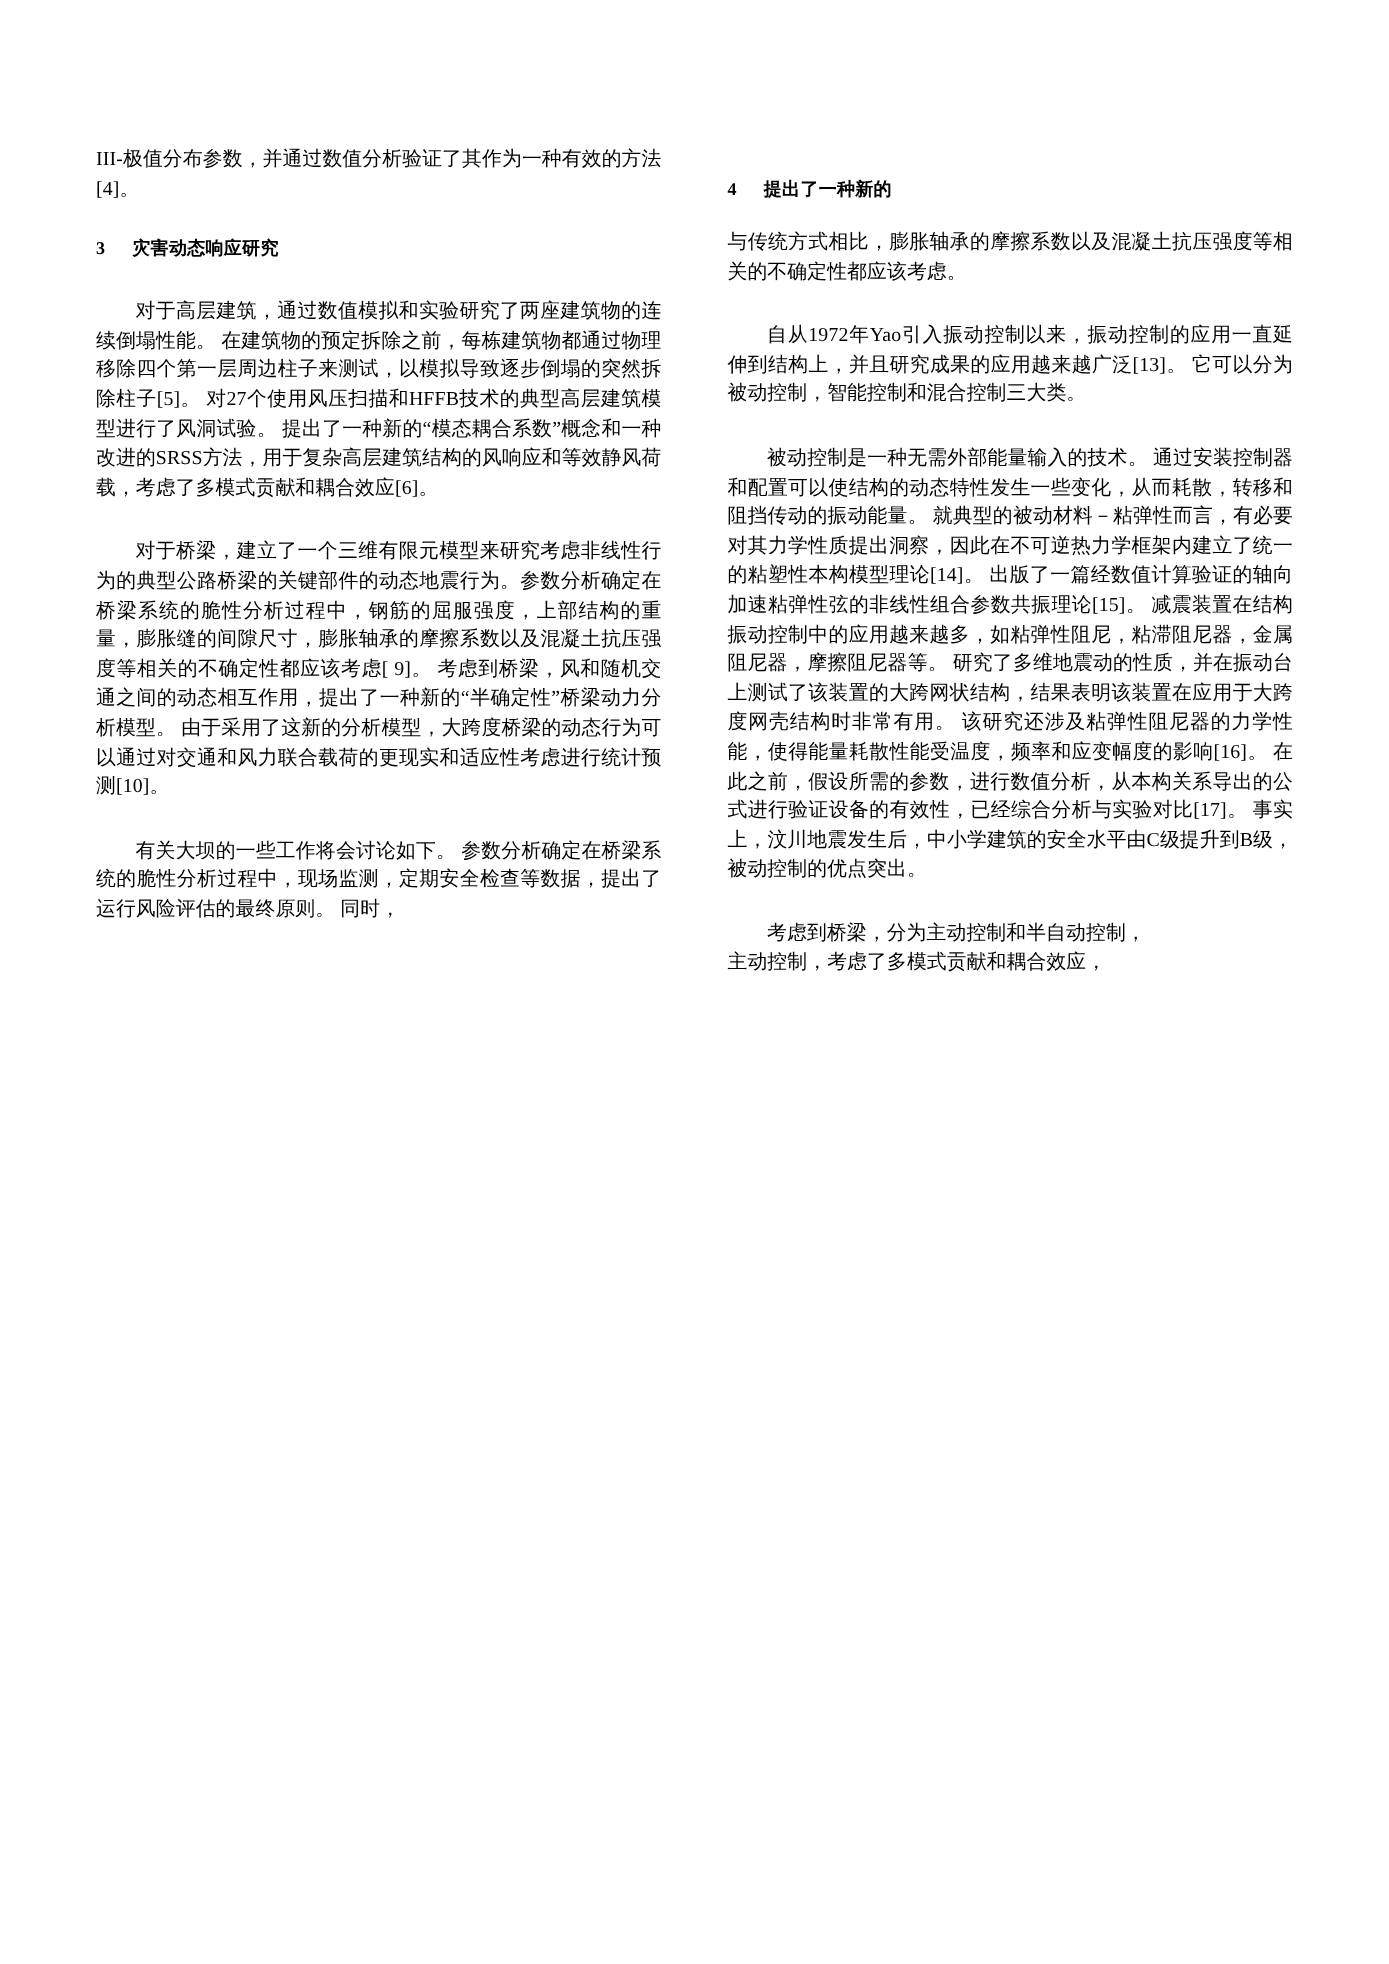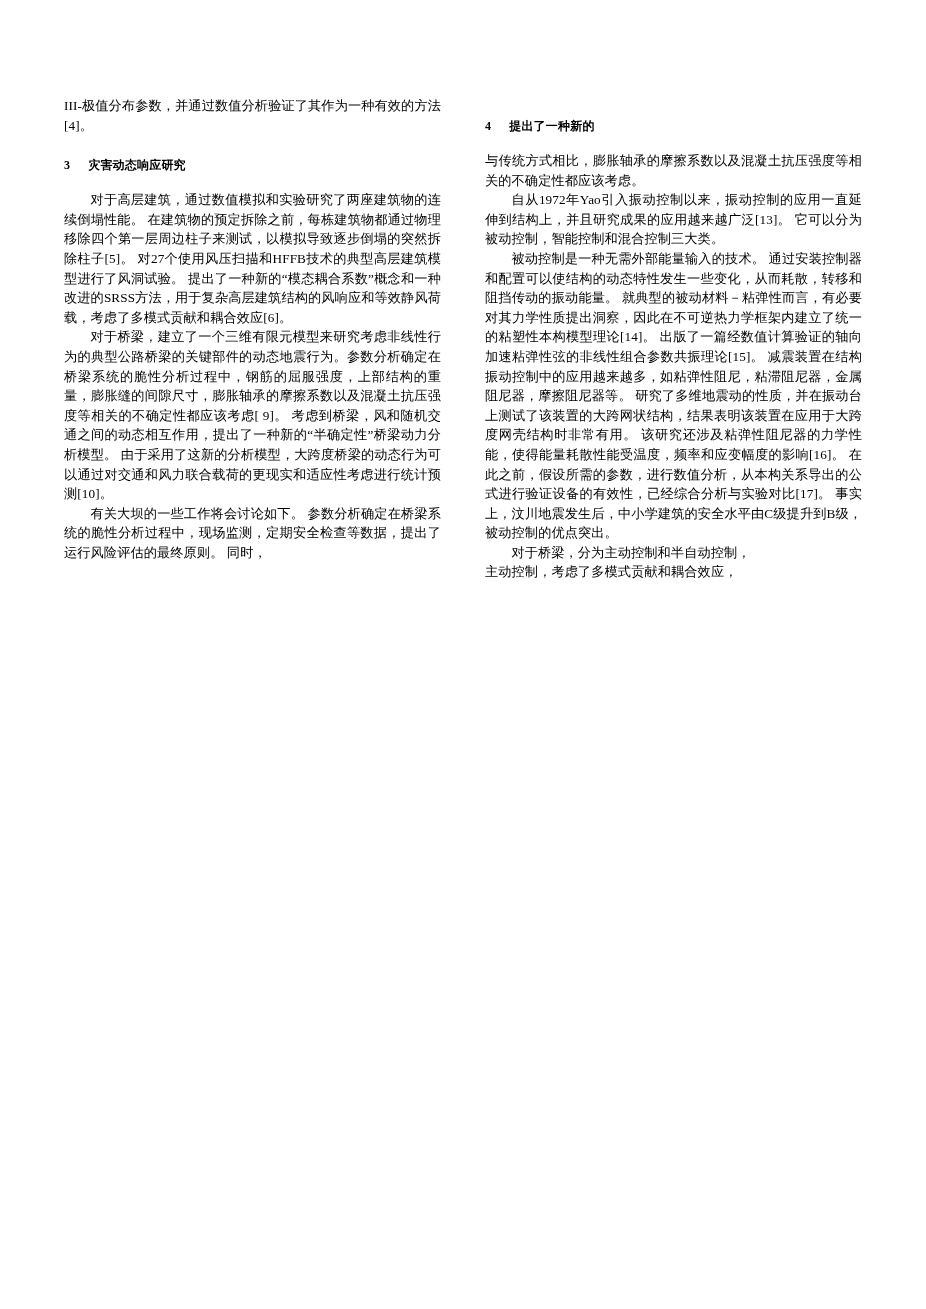--- a/index.html
+++ b/index.html
@@ -36,20 +36,21 @@
   p {
     margin: 0;
     font-size: 13.2px;
     line-height: 19.6px;
     text-align: justify;
     text-justify: inter-ideograph;
     letter-spacing: 0.1px;
   }
   p.indent {
     text-indent: 2em;
+    margin-top: 23px;
   }
   p + p {
     margin-top: 0;
   }
   h2.section {
     font-family: Liberation Serif, serif;
     font-size: 12px;
     font-weight: bold;
     margin: 22px 0 16px 0;
     letter-spacing: 0.2px;
@@ -78,18 +79,18 @@
 
     <div class="col">
 
       <h2 class="section">
         <span class="num">4</span><span>提出了一种新的</span>
       </h2>
 
       <p>与传统方式相比，膨胀轴承的摩擦系数以及混凝土抗压强度等相关的不确定性都应该考虑。</p>
       <p class="indent">自从1972年Yao引入振动控制以来，振动控制的应用一直延伸到结构上，并且研究成果的应用越来越广泛[13]。 它可以分为被动控制，智能控制和混合控制三大类。</p>
       <p class="indent">被动控制是一种无需外部能量输入的技术。 通过安装控制器和配置可以使结构的动态特性发生一些变化，从而耗散，转移和阻挡传动的振动能量。 就典型的被动材料－粘弹性而言，有必要对其力学性质提出洞察，因此在不可逆热力学框架内建立了统一的粘塑性本构模型理论[14]。 出版了一篇经数值计算验证的轴向加速粘弹性弦的非线性组合参数共振理论[15]。 减震装置在结构振动控制中的应用越来越多，如粘弹性阻尼，粘滞阻尼器，金属阻尼器，摩擦阻尼器等。 研究了多维地震动的性质，并在振动台上测试了该装置的大跨网状结构，结果表明该装置在应用于大跨度网壳结构时非常有用。 该研究还涉及粘弹性阻尼器的力学性能，使得能量耗散性能受温度，频率和应变幅度的影响[16]。 在此之前，假设所需的参数，进行数值分析，从本构关系导出的公式进行验证设备的有效性，已经综合分析与实验对比[17]。 事实上，汶川地震发生后，中小学建筑的安全水平由C级提升到B级，被动控制的优点突出。</p>
-      <p class="indent">对于桥梁，分为主动控制和半自动控制，</p>
+      <p class="indent">考虑到桥梁，分为主动控制和半自动控制，</p>
       <p>主动控制，考虑了多模式贡献和耦合效应，</p>
     </div>
 
   </div>
 </div>
 
 </body></html>

